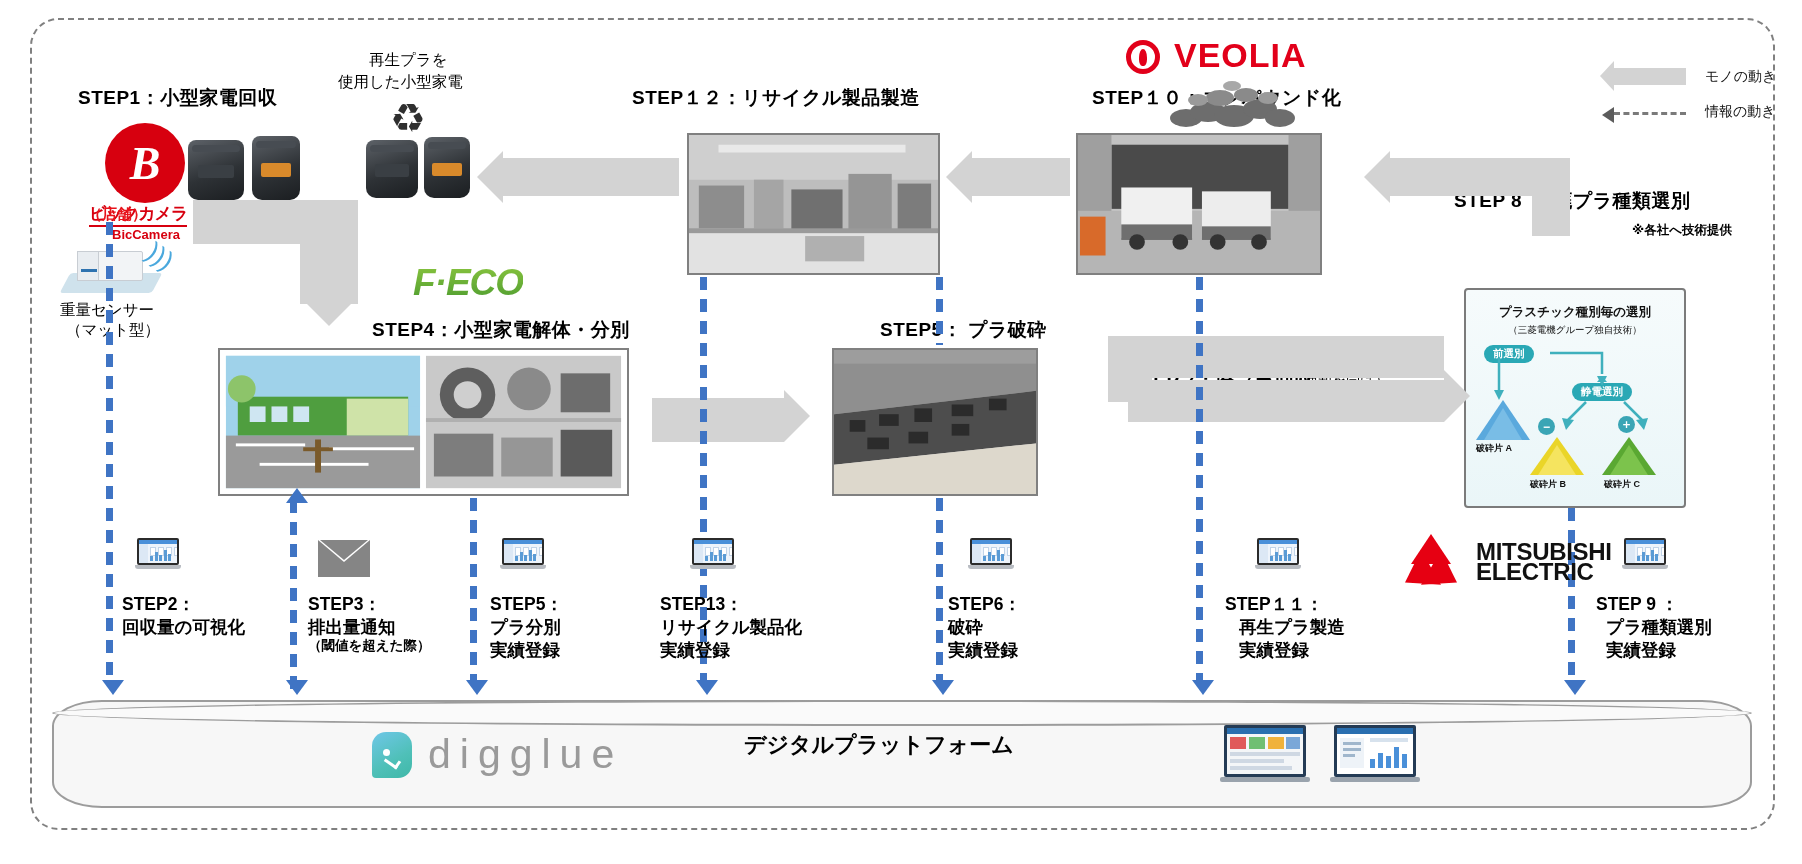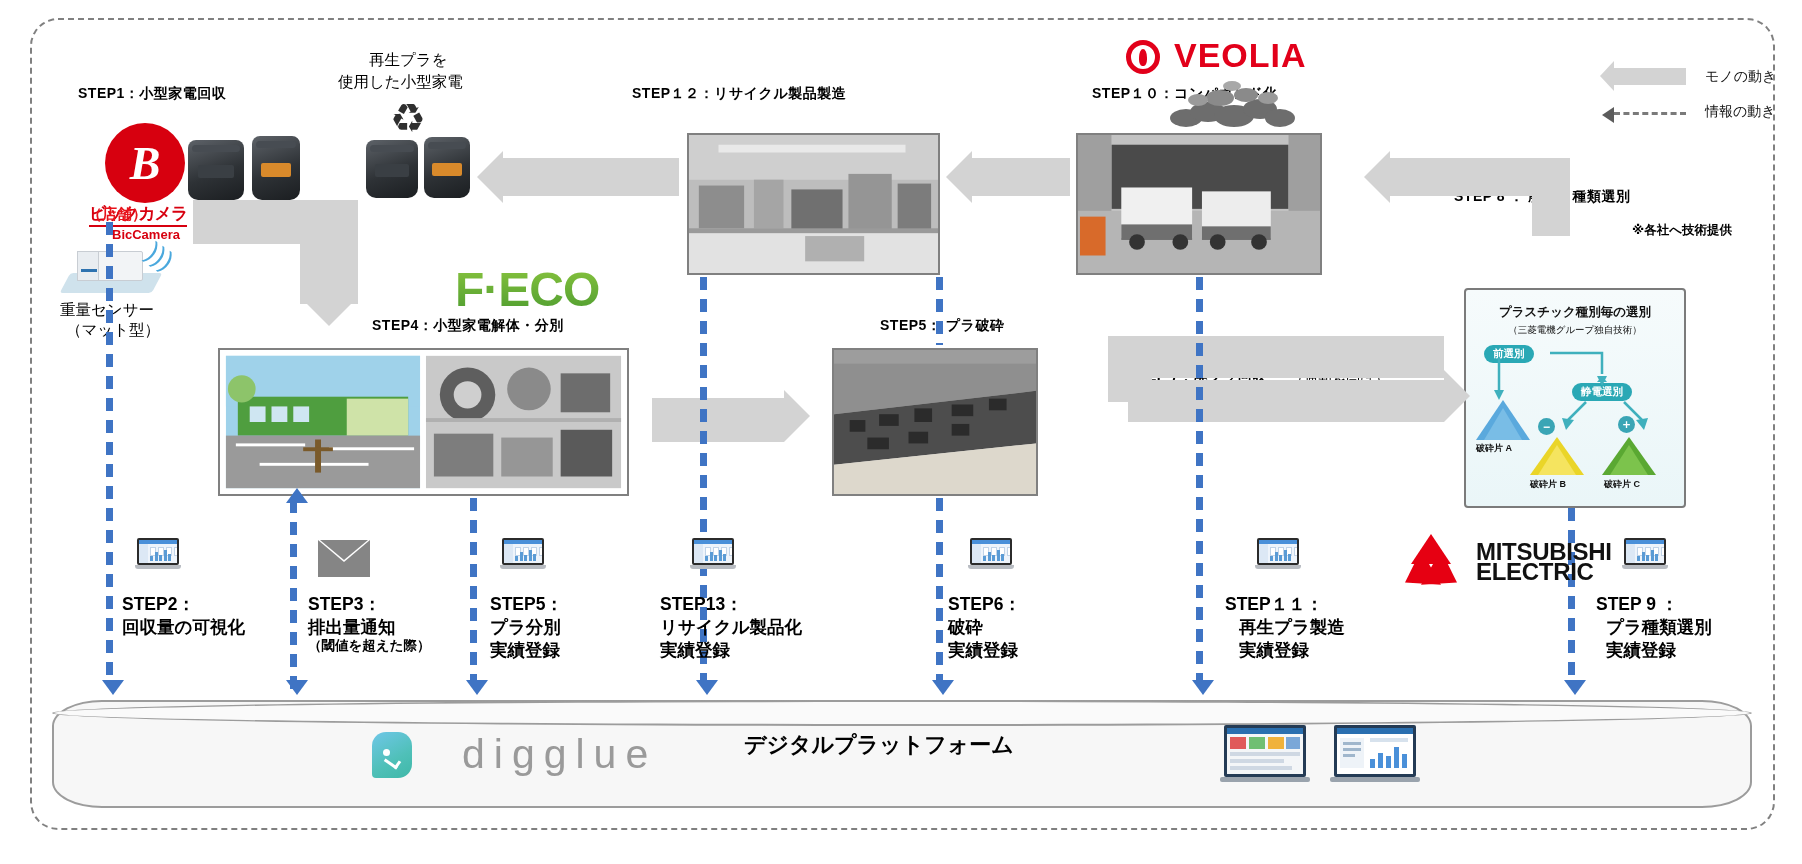--- a/index.html
+++ b/index.html
@@ -17,21 +17,21 @@
     position: absolute;
     left: 30px; top: 18px; width: 1745px; height: 812px;
     border: 2px dashed #808080;
     border-radius: 28px;
   }
 
   .abs { position: absolute; }
 
   
   .step-head {
-    font-weight: bold; font-size: 14px; color: #000;
+    font-weight: bold; font-size: 19px; color: #000;
     letter-spacing: 0.5px; white-space: nowrap;
   }
   .step-bottom {
     font-weight: bold; font-size: 17.5px; color: #000;
     line-height: 1.32; white-space: nowrap;
   }
   .note-small { font-size: 12.5px; font-weight: bold; color:#000; white-space: nowrap;}
   .cap { font-size: 15.5px; color:#000; text-align:center; line-height:1.3; white-space: nowrap;}
   .red-cap { font-size: 15px; color:#e8131b; font-weight: bold; white-space: nowrap;}
 
@@ -142,40 +142,39 @@
   .veolia-dot::after{
     content:"";position:absolute;left:50%;top:4px;transform:translateX(-50%);
     width:8px;height:17px;background:#e2001a;border-radius:50% 50% 40% 40%;
   }
   .veolia-text{
     position:absolute;color:#e2001a;font-weight:bold;font-size:34px;letter-spacing:1px;
     font-family:"Liberation Sans",sans-serif;
   }
 
   .feco{
-    position:absolute;font-size:48px;font-weight:bold;
+    position:absolute;font-size:37px;font-weight:bold;font-style:italic;
     background:linear-gradient(180deg,#8cc63f 0%,#4a9a2f 100%);
     -webkit-background-clip:text;background-clip:text;color:transparent;
     letter-spacing:-1px;
-    margin-left:42px;
   }
 
   .mit-mark{position:absolute;width:66px;height:56px;}
   .mit-d{position:absolute;width:0;height:0;
     border-left:20px solid transparent;border-right:20px solid transparent;border-bottom:30px solid #e60012;}
   .mit-text{position:absolute;font-weight:bold;font-size:24px;line-height:1.0;color:#111;letter-spacing:-0.3px;}
 
   .digglue-mark{
     position:absolute;width:40px;height:46px;border-radius:14px 14px 14px 4px;
     background:linear-gradient(150deg,#6fc7e8 0%,#4fc0b8 60%, #3fb8a8 100%);
   }
   .digglue-mark .eye{position:absolute;width:7px;height:7px;border-radius:50%;background:#fff;left:11px;top:17px;}
   .digglue-mark .smile{position:absolute;width:15px;height:9px;border-bottom:3px solid #fff;border-right:3px solid #fff;transform:rotate(35deg);left:13px;top:25px;}
   .digglue-text{
-    position:absolute;font-size:41px;color:#9a9a9a;letter-spacing:9px;font-weight:400;margin-left:34px;
+    position:absolute;font-size:41px;color:#9a9a9a;letter-spacing:9px;font-weight:400;
   }
 
   
   .recycle{position:absolute;font-size:40px;color:#2f2f2f;line-height:1;}
 
   
   .sortbox{
     position:absolute;border:2px solid #7b7b7b;border-radius:4px;
     background:linear-gradient(180deg,#f6fbfc 0%,#eaf6f8 100%);
   }

